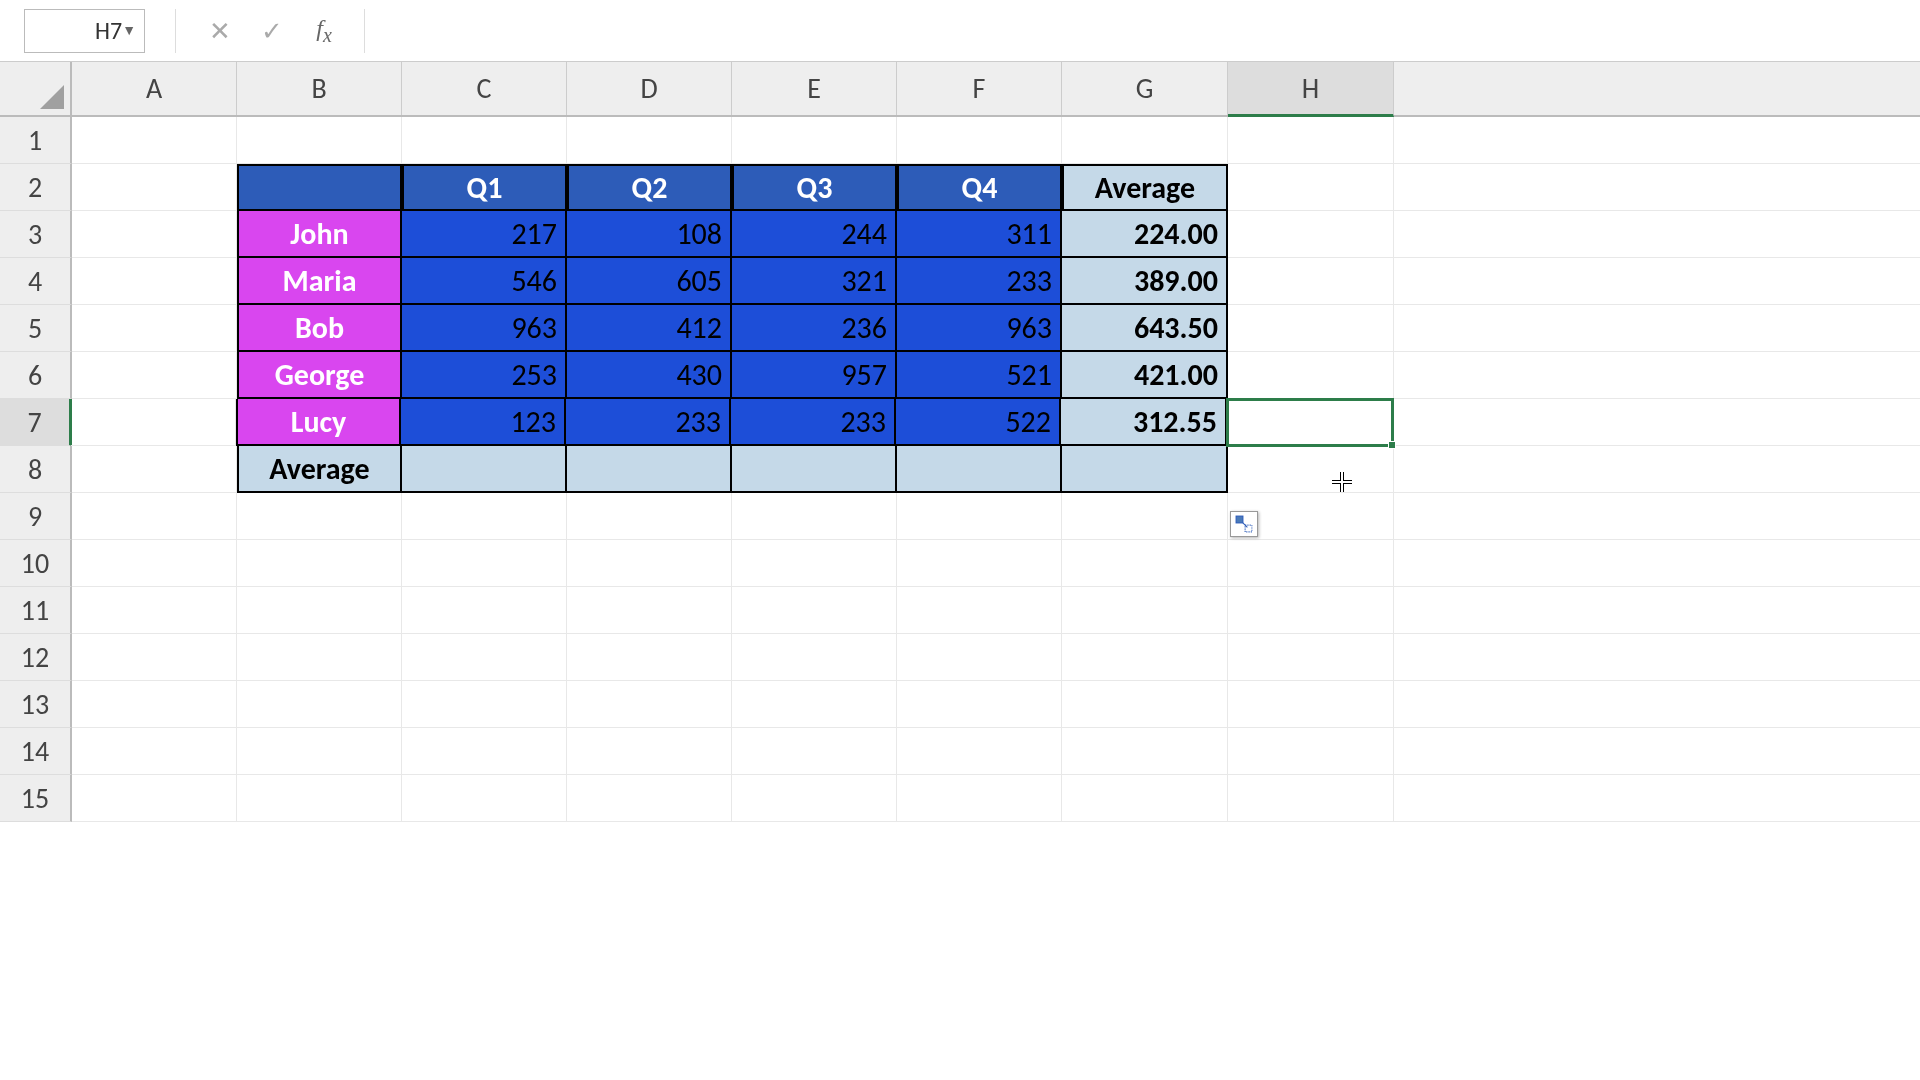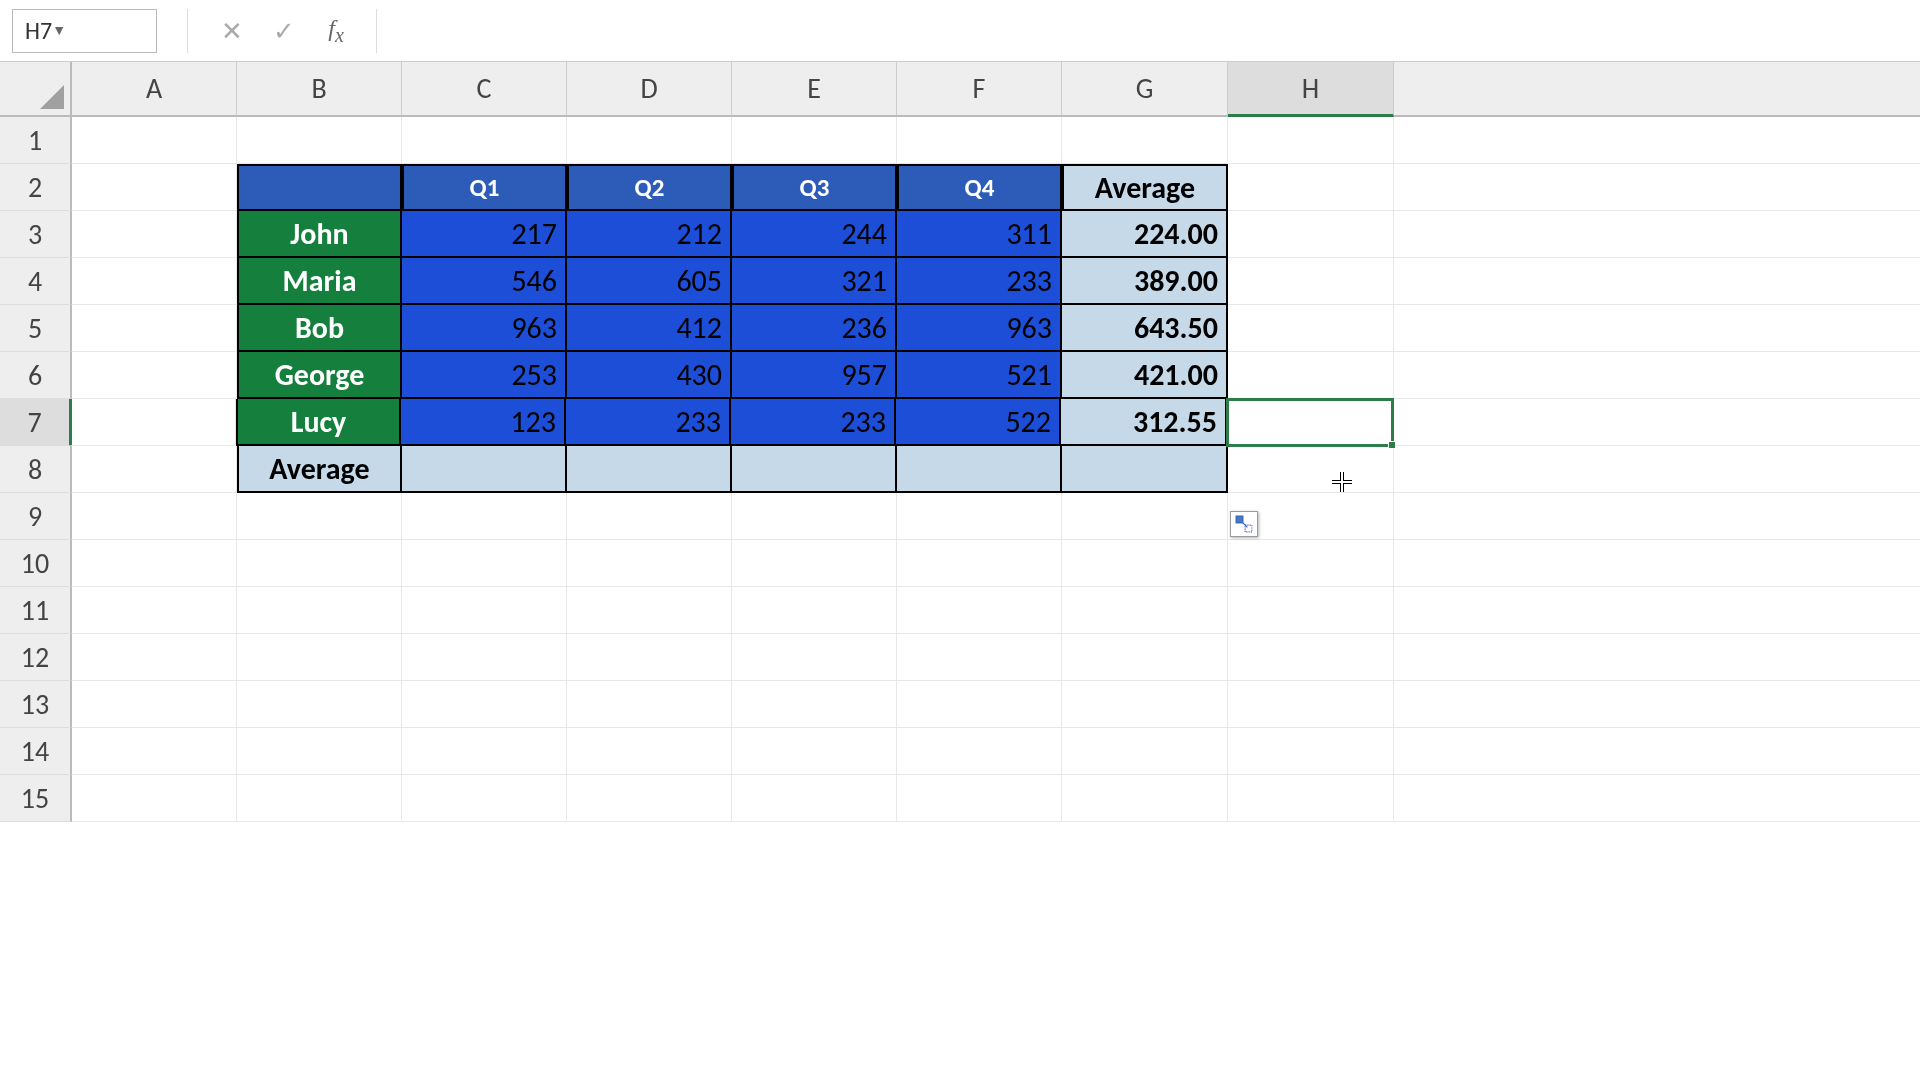--- a/index.html
+++ b/index.html
@@ -20,25 +20,25 @@
     .formula-bar {
       display: flex;
       align-items: center;
       height: 62px;
       border-bottom: 1px solid #ccc;
       background: #fff;
     }
     .name-box {
       display: flex;
       align-items: center;
-      justify-content: flex-start;
-      width: 145px;
+      justify-content: flex-end;
+      width: 121px;
       height: 44px;
       border: 1px solid #bbb;
-      margin-left: 12px;
+      margin-left: 24px;
       padding: 0 8px 0 12px;
       background: #fff;
     }
     .name-box-text {
       font-size: 24px;
       color: #333;
     }
     .name-box-arrow {
       font-size: 14px;
       color: #666;
@@ -167,24 +167,24 @@
       cursor: cell;
     }
     
     
     .hdr-cell {
       background: #2d5cb8;
       color: #fff;
       font-weight: bold;
       justify-content: center;
       border: 2px solid #000;
-      font-size: 25px;
+      font-size: 30px;
     }
     .name-cell {
-      background: #15803d;
+      background: #d946ef;
       color: #fff;
       font-weight: bold;
       justify-content: center;
       border: 2px solid #000;
       border-top: none;
       font-size: 30px;
     }
     .num-cell {
       background: #1d4ed8;
       justify-content: flex-end;
@@ -329,21 +329,21 @@
     <div class="cell col-G avg-hdr">Average</div>
     <div class="cell col-H"></div>
     <div class="cell" style="flex:1"></div>
   </div>
 
   <div class="row">
     <div class="row-header">3</div>
     <div class="cell col-A"></div>
     <div class="cell col-B name-cell">John</div>
     <div class="cell col-C num-cell">217</div>
-    <div class="cell col-D num-cell">212</div>
+    <div class="cell col-D num-cell">108</div>
     <div class="cell col-E num-cell">244</div>
     <div class="cell col-F num-cell">311</div>
     <div class="cell col-G avg-cell">224.00</div>
     <div class="cell col-H"></div>
     <div class="cell" style="flex:1"></div>
   </div>
 
   <div class="row">
     <div class="row-header">4</div>
     <div class="cell col-A"></div>

